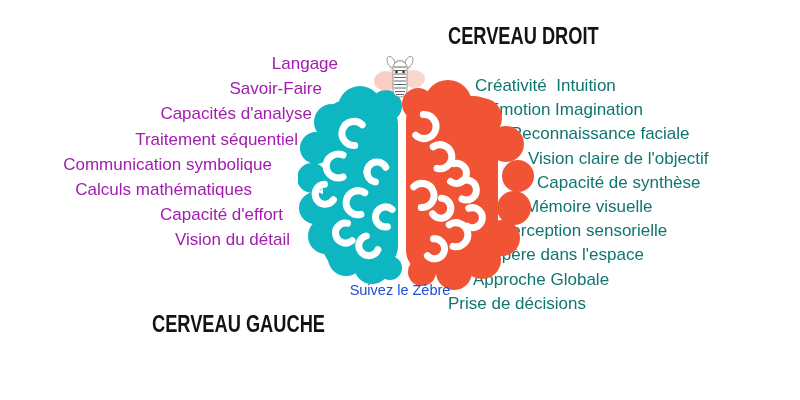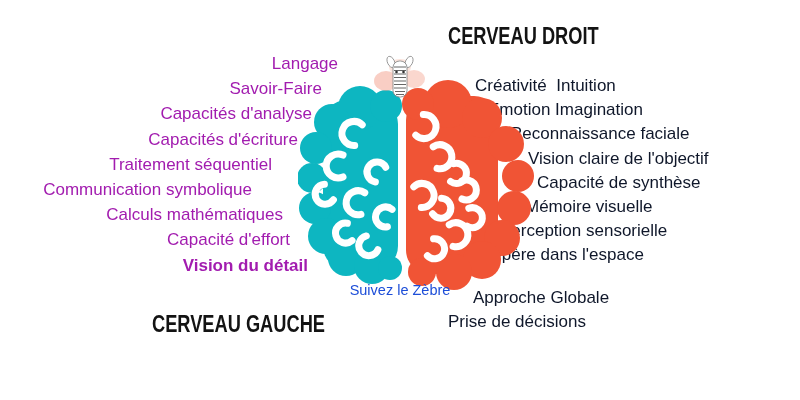--- a/index.html
+++ b/index.html
@@ -23,31 +23,31 @@
   .list-left div:nth-child(1){margin-right:0px;}
   .list-left div:nth-child(2){margin-right:16px;}
   .list-left div:nth-child(3){margin-right:26px;}
   .list-left div:nth-child(4){margin-right:40px;}
   .list-left div:nth-child(5){margin-right:66px;}
   .list-left div:nth-child(6){margin-right:86px;}
   .list-left div:nth-child(7){margin-right:55px;}
   .list-left div:nth-child(8){margin-right:48px;}
   .list-left div:nth-child(9){margin-right:30px;font-weight:bold;}
   .list-right{
-    left:448px;top:74px;text-align:left;color:#0f172a;line-height:24.2px;
+    left:448px;top:74px;text-align:left;color:#0f766e;line-height:24.2px;
   }
   .list-right div:nth-child(1){margin-left:27px;}
   .list-right div:nth-child(2){margin-left:40px;}
   .list-right div:nth-child(3){margin-left:62px;}
   .list-right div:nth-child(4){margin-left:80px;}
   .list-right div:nth-child(5){margin-left:89px;}
   .list-right div:nth-child(6){margin-left:77px;}
   .list-right div:nth-child(7){margin-left:52px;}
   .list-right div:nth-child(8){margin-left:32px;}
-  .list-right div:nth-child(9){margin-left:25px;margin-top:18px;}
+  .list-right div:nth-child(9){margin-left:25px;}
   .list-right div:nth-child(10){margin-left:0px;}
   
   .brain{position:absolute;left:298px;top:80px;}
   .mascot{position:absolute;left:372px;top:54px;}
   .caption{
     position:absolute;left:340px;top:282px;width:120px;text-align:center;
     color:#1d4ed8;font-size:14.5px;
   }
   .gy{fill:none;stroke:#ffffff;stroke-width:7;stroke-linecap:round;}
 </style>
@@ -57,21 +57,20 @@
 <div class="stage">
 
   <div class="title title-right">CERVEAU DROIT</div>
 
   <div class="title title-left">CERVEAU GAUCHE</div>
 
   <div class="list list-left">
     <div>Langage</div>
     <div>Savoir-Faire</div>
     <div>Capacités d'analyse</div>
-    <div>Capacités d'écriture</div>
     <div>Traitement séquentiel</div>
     <div>Communication symbolique</div>
     <div>Calculs mathématiques</div>
     <div>Capacité d'effort</div>
     <div>Vision du détail</div>
   </div>
 
   <div class="list list-right">
     <div>Créativité  Intuition</div>
     <div>Emotion Imagination</div>

